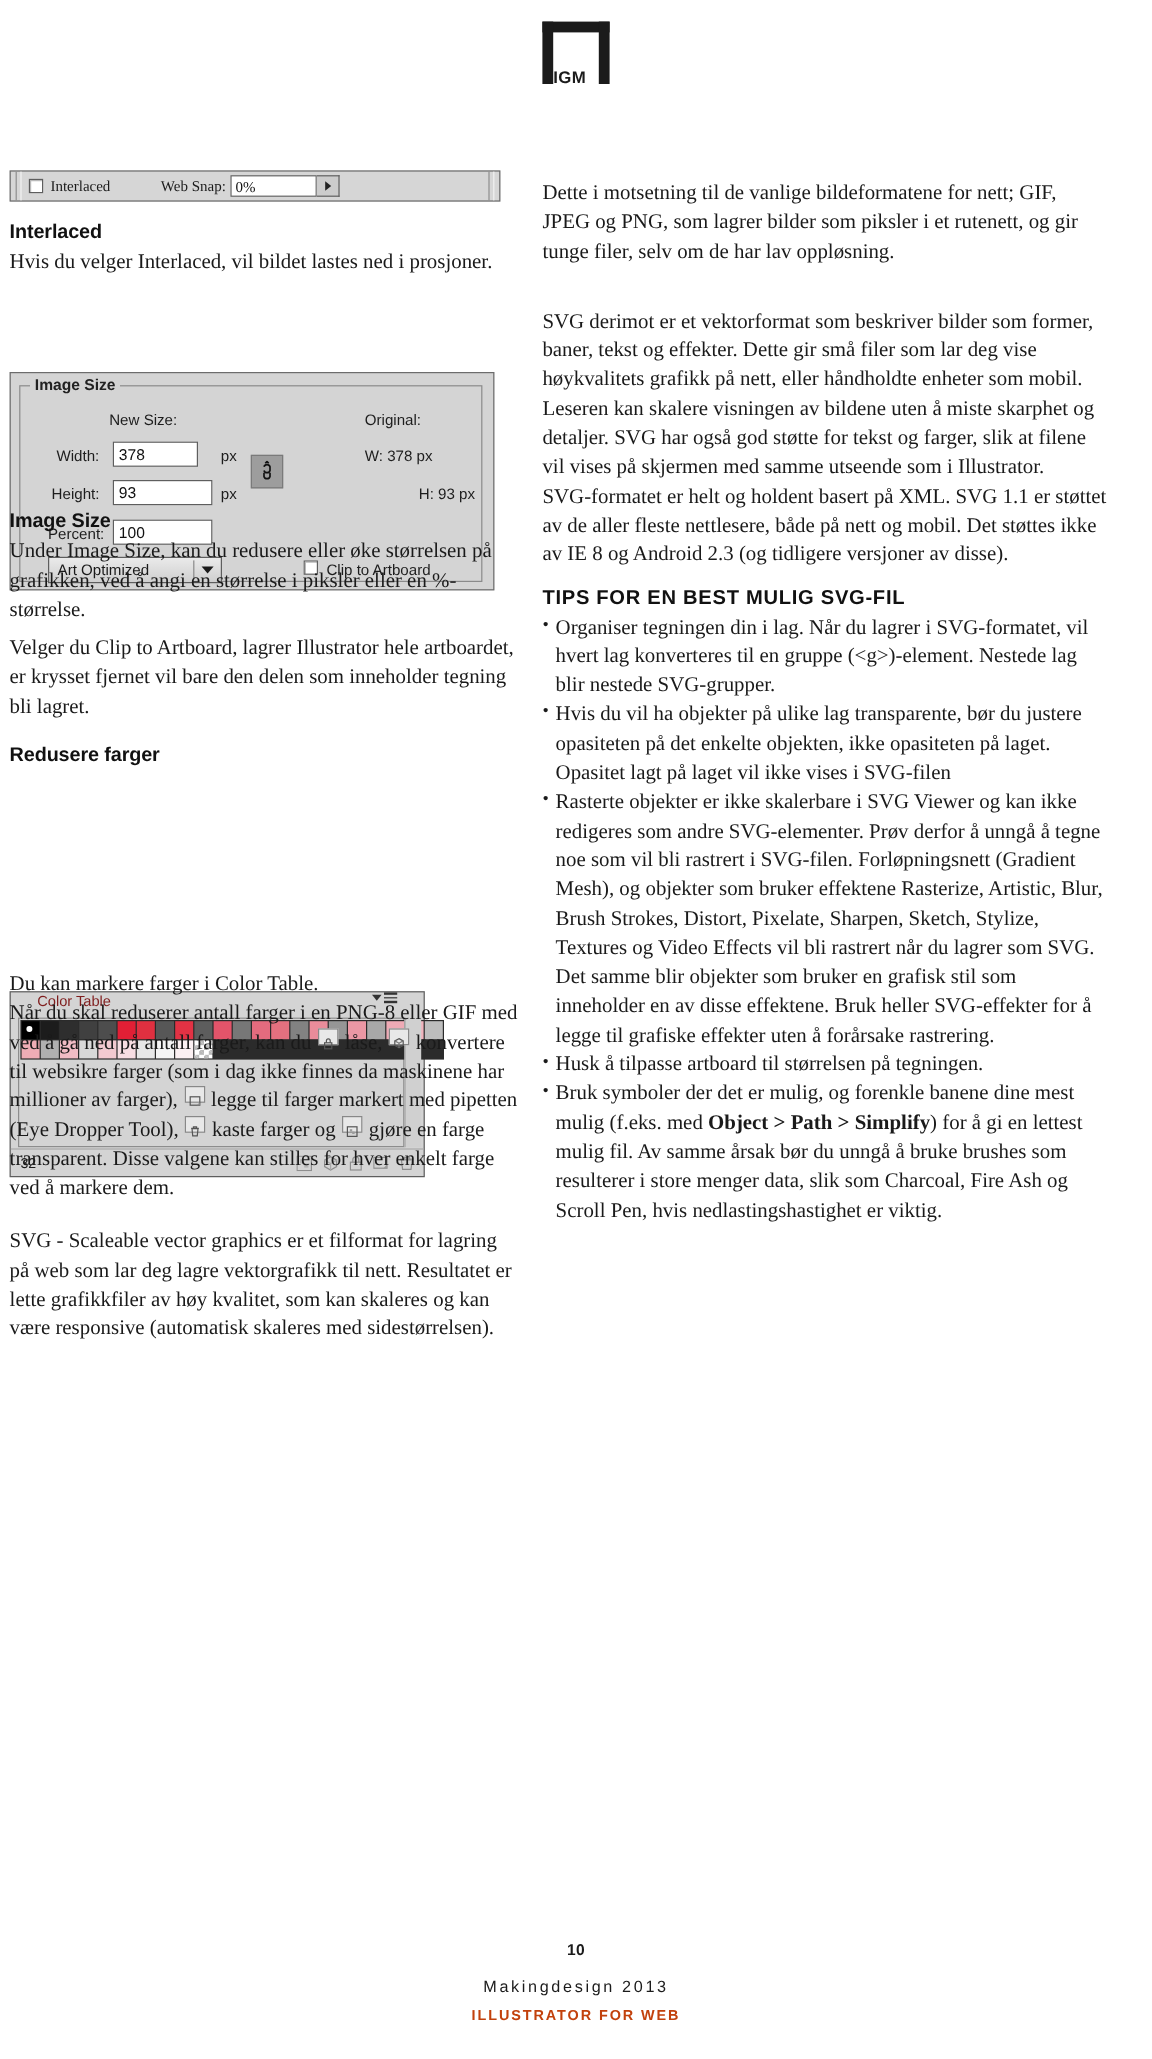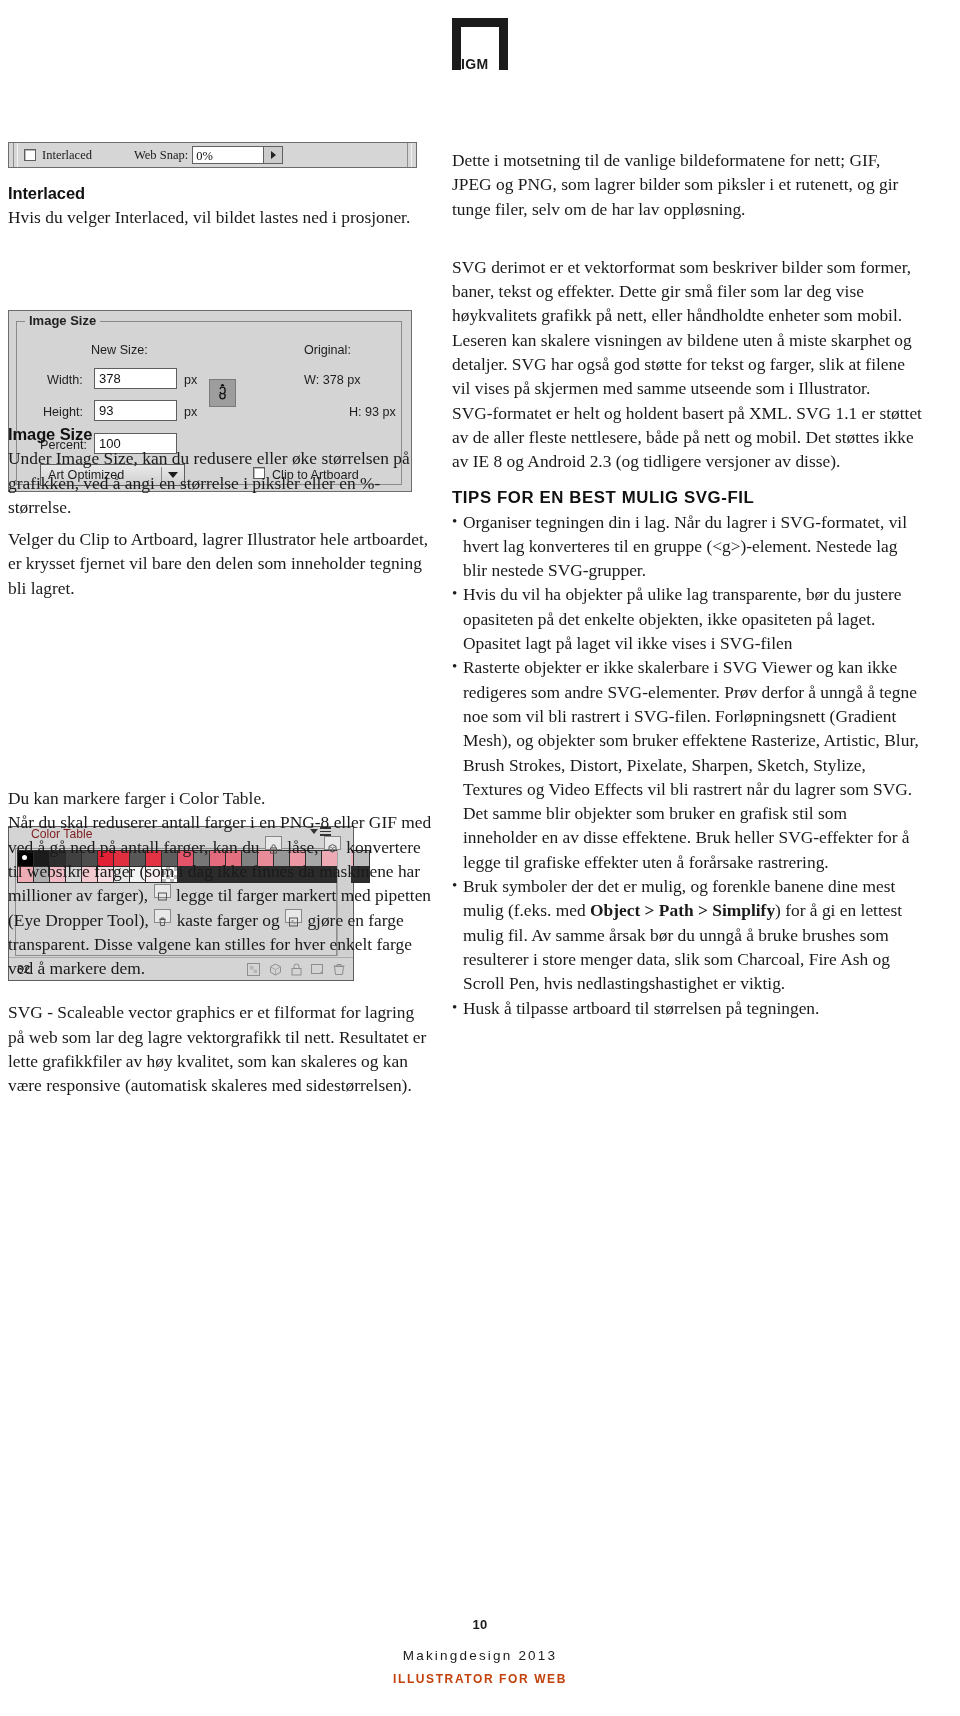--- a/index.html
+++ b/index.html
@@ -460,21 +460,21 @@
 </div>
 
 <div class="imgsize-panel">
   <div class="imgsize-inner"></div>
   <div class="group-title">Image Size</div>
 
   <div class="lbl norm" style="left:82px; top:32px;">New Size:</div>
   <div class="lbl norm" style="left:295px; top:32px;">Original:</div>
 
   <div class="lbl norm" style="left:38px; top:62px;">Width:</div>
-  <div class="txtfield" style="left:85px; top:57px; width:83px;">378</div>
+  <div class="txtfield" style="left:85px; top:57px; width:71px;">378</div>
   <div class="lbl norm" style="left:175px; top:62px;">px</div>
 
   <div class="link-btn" style="left:200px; top:68px;">
     <svg width="13" height="18" viewBox="0 0 13 18">
       <path d="M4 5 a2.6 2.6 0 0 1 5 0 v3 a2.6 2.6 0 0 1 -5 0" fill="none" stroke="#111" stroke-width="1.4"></path>
       <path d="M4 10 v3 a2.6 2.6 0 0 0 5 0 v-3" fill="none" stroke="#111" stroke-width="1.4"></path>
       <path d="M6.5 2 l0 -1.5 M5 2 l1.5 -1.6 l1.5 1.6" fill="none" stroke="#111" stroke-width="1.2"></path>
     </svg>
   </div>
 
@@ -587,20 +587,21 @@
   <p class="body">Hvis du velger Interlaced, vil bildet lastes ned i prosjoner.</p>
 
   <div style="height:196px"></div>
 
   <h3 class="head">Image Size</h3>
   <p class="body">Under Image Size, kan du redusere eller øke størrelsen på grafikken, ved å angi en størrelse i piksler eller en %-størrelse.</p>
   <div class="spacer-8"></div>
   <p class="body">Velger du Clip to Artboard, lagrer Illustrator hele artboardet, er krysset fjernet vil bare den delen som inneholder tegning bli lagret.</p>
 
   <div class="spacer-20"></div>
+  <h3 class="head">Redusere farger</h3>
 
   <div style="height:166px"></div>
 
   <p class="body">Du kan markere farger i Color Table.</p>
   <p class="body">
     <span>Når du skal reduserer antall farger i en PNG-8 eller GIF med ved å gå ned på antall farger, kan du</span>
     <span class="inline-icon">
       <svg width="15" height="12" viewBox="0 0 15 12">
         <rect x="4.5" y="5" width="6" height="5" fill="none" stroke="#555"></rect>
         <path d="M6 5 V3.4 a1.6 1.6 0 0 1 3.2 0 V5" fill="none" stroke="#555"></path>
@@ -646,25 +647,25 @@
   <p class="body">Dette i motsetning til de vanlige bildeformatene for nett; GIF, JPEG og PNG, som lagrer bilder som piksler i et rutenett, og gir tunge filer, selv om de har lav oppløsning.</p>
   <div style="height:34px"></div>
   <p class="body">SVG derimot er et vektorformat som beskriver bilder som former, baner, tekst og effekter. Dette gir små filer som lar deg vise høykvalitets grafikk på nett, eller håndholdte enheter som mobil. Leseren kan skalere visningen av bildene uten å miste skarphet og detaljer. SVG har også god støtte for tekst og farger, slik at filene vil vises på skjermen med samme utseende som i Illustrator.</p>
   <p class="body">SVG-formatet er helt og holdent basert på XML. SVG 1.1 er støttet av de aller fleste nettlesere, både på nett og mobil. Det støttes ikke av IE 8 og Android 2.3 (og tidligere versjoner av disse).</p>
   <div class="spacer-14"></div>
   <h2 class="caps">TIPS FOR EN BEST MULIG SVG-FIL</h2>
   <ul class="bullets">
     <li>Organiser tegningen din i lag. Når du lagrer i SVG-formatet, vil hvert lag konverteres til en gruppe (&lt;g&gt;)-element. Nestede lag blir nestede SVG-grupper.</li>
     <li>Hvis du vil ha objekter på ulike lag transparente, bør du justere opasiteten på det enkelte objekten, ikke opasiteten på laget. Opasitet lagt på laget vil ikke vises i SVG-filen</li>
     <li>Rasterte objekter er ikke skalerbare i SVG Viewer og kan ikke redigeres som andre SVG-elementer. Prøv derfor å unngå å tegne noe som vil bli rastrert i SVG-filen. Forløpningsnett (Gradient Mesh), og objekter som bruker effektene Rasterize, Artistic, Blur, Brush Strokes, Distort, Pixelate, Sharpen, Sketch, Stylize, Textures og Video Effects vil bli rastrert når du lagrer som SVG. Det samme blir objekter som bruker en grafisk stil som inneholder en av disse effektene. Bruk heller SVG-effekter for å legge til grafiske effekter uten å forårsake rastrering.</li>
+    <li>Husk å tilpasse artboard til størrelsen på tegningen.</li>
     <li>
       <span>Bruk symboler der det er mulig, og forenkle banene dine mest mulig (f.eks. med </span><b>Object &gt; Path &gt;</b> <b>Simplify</b><span>) for å gi en lettest mulig fil.</span>
       <span>Av samme årsak bør du unngå å bruke brushes som resulterer i store menger data, slik som Charcoal, Fire Ash og Scroll Pen, hvis nedlastingshastighet er viktig.</span>
     </li>
-    <li>Husk å tilpasse artboard til størrelsen på tegningen.</li>
   </ul>
 </div>
 
 <div class="footer">
   <div class="pagenum">10</div>
   <div class="footer-title">Makingdesign 2013</div>
   <div class="footer-sub">ILLUSTRATOR FOR WEB</div>
 </div>
 
 </body></html>

